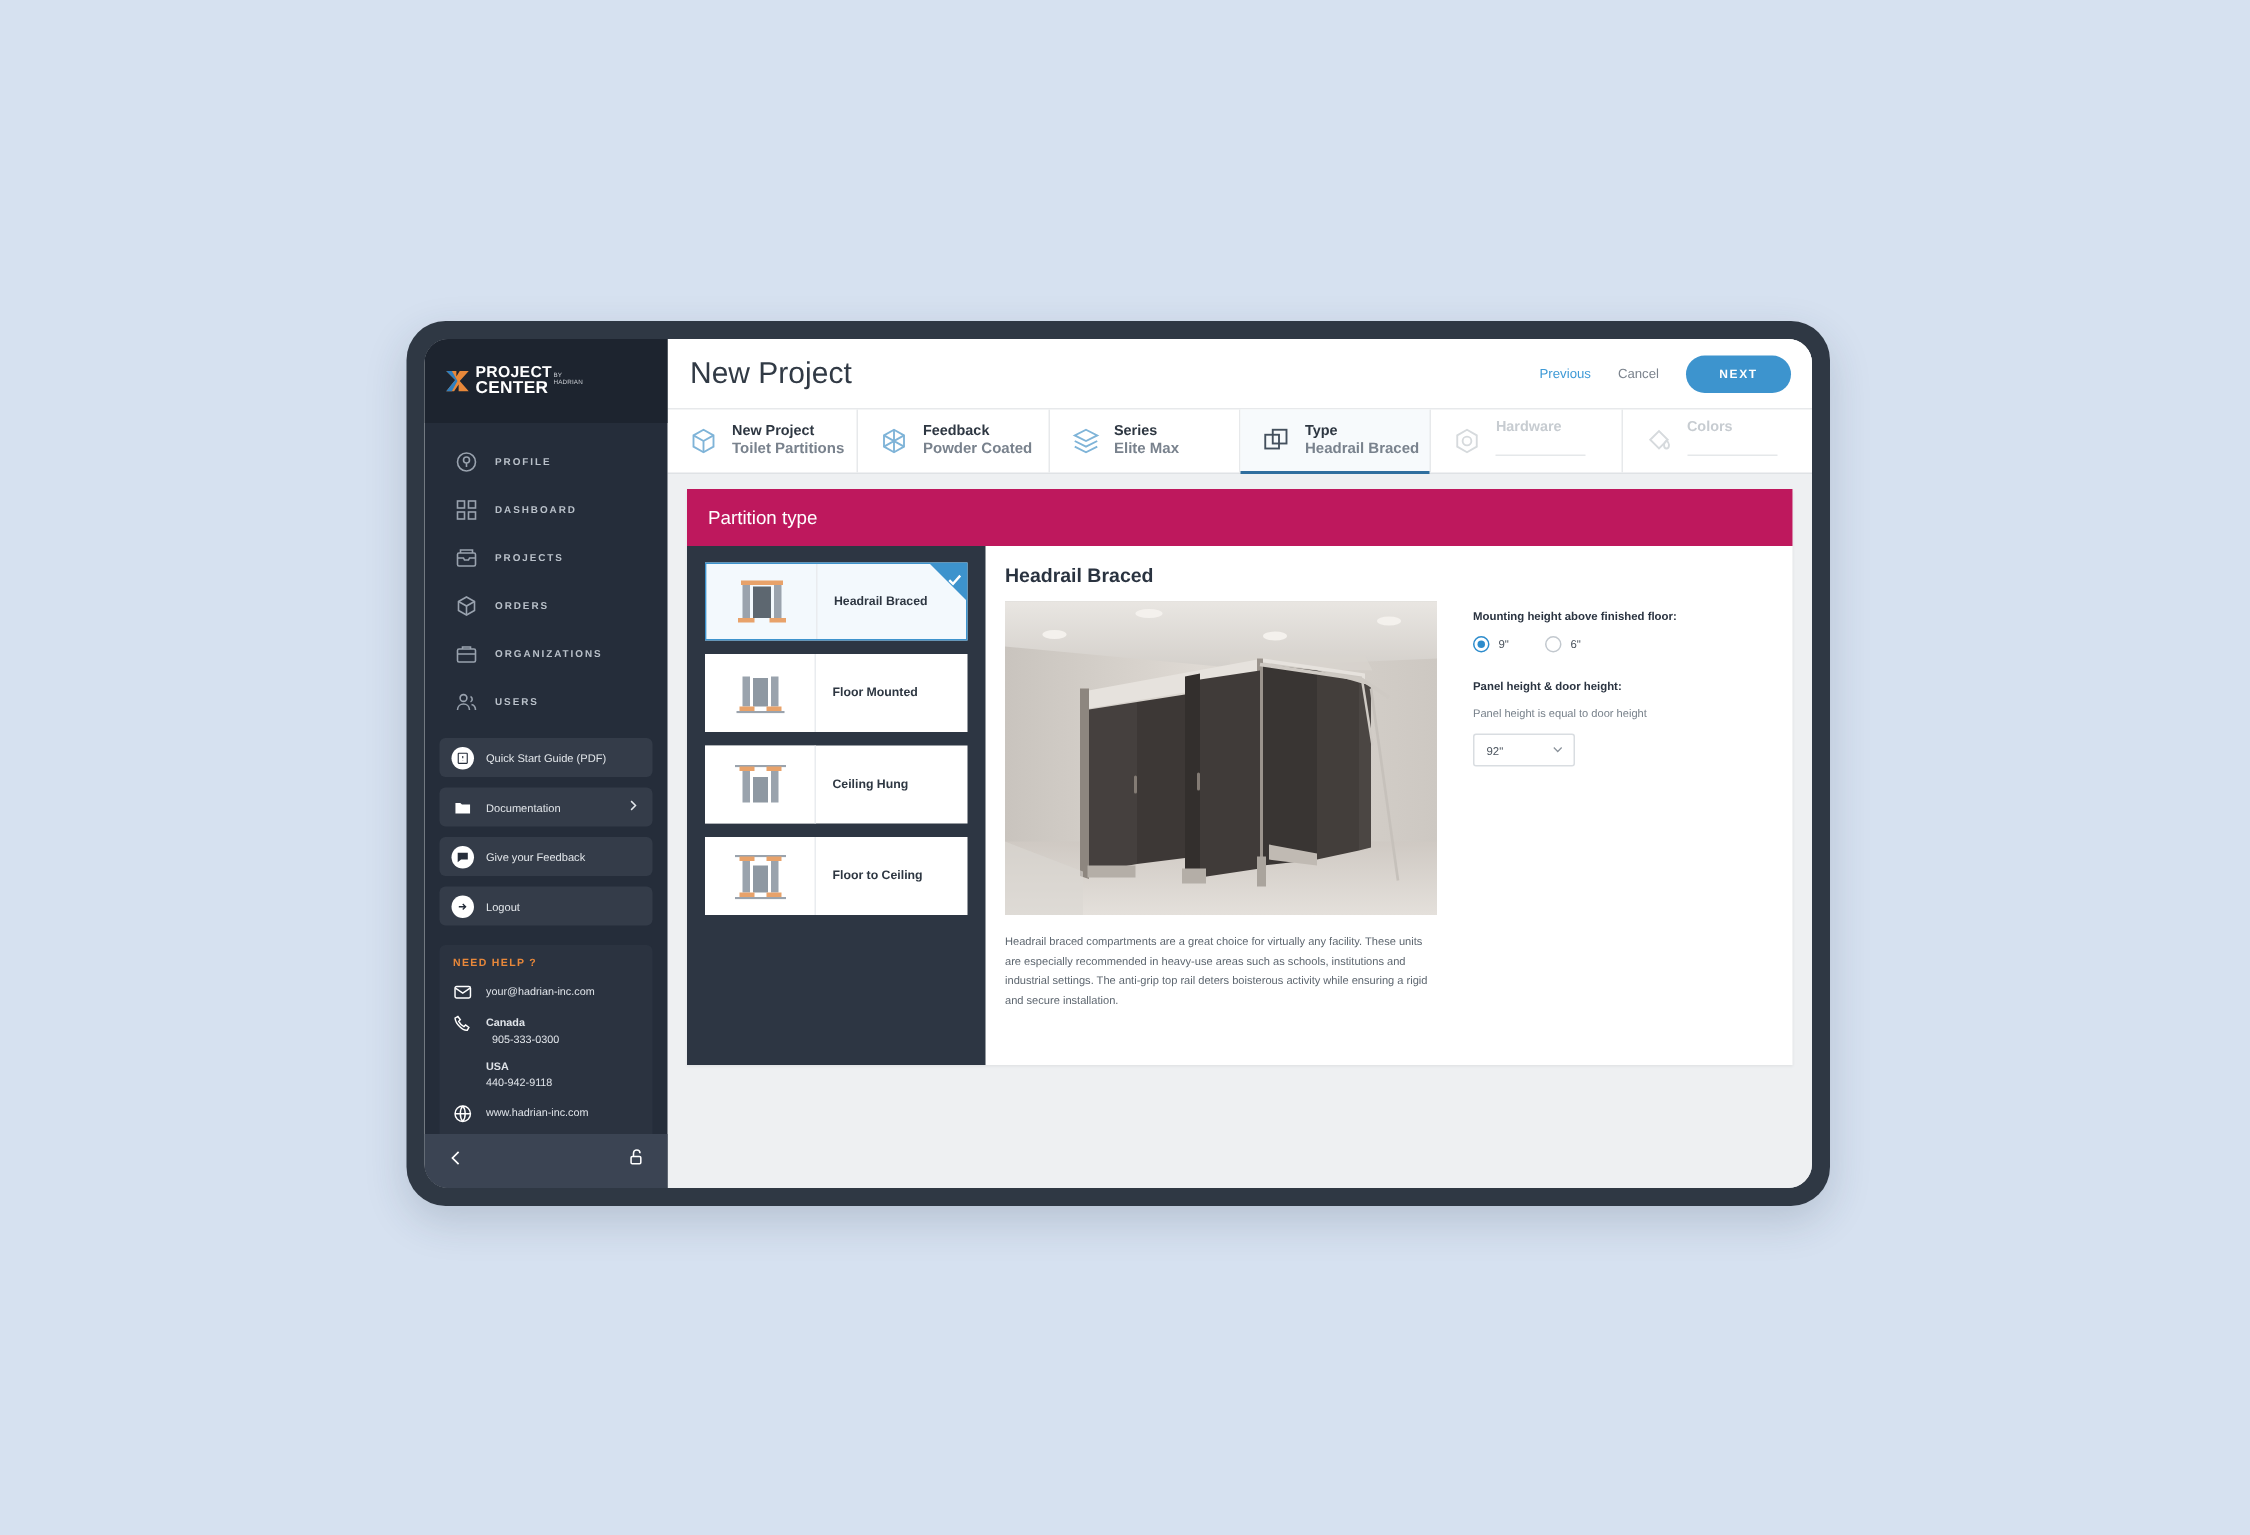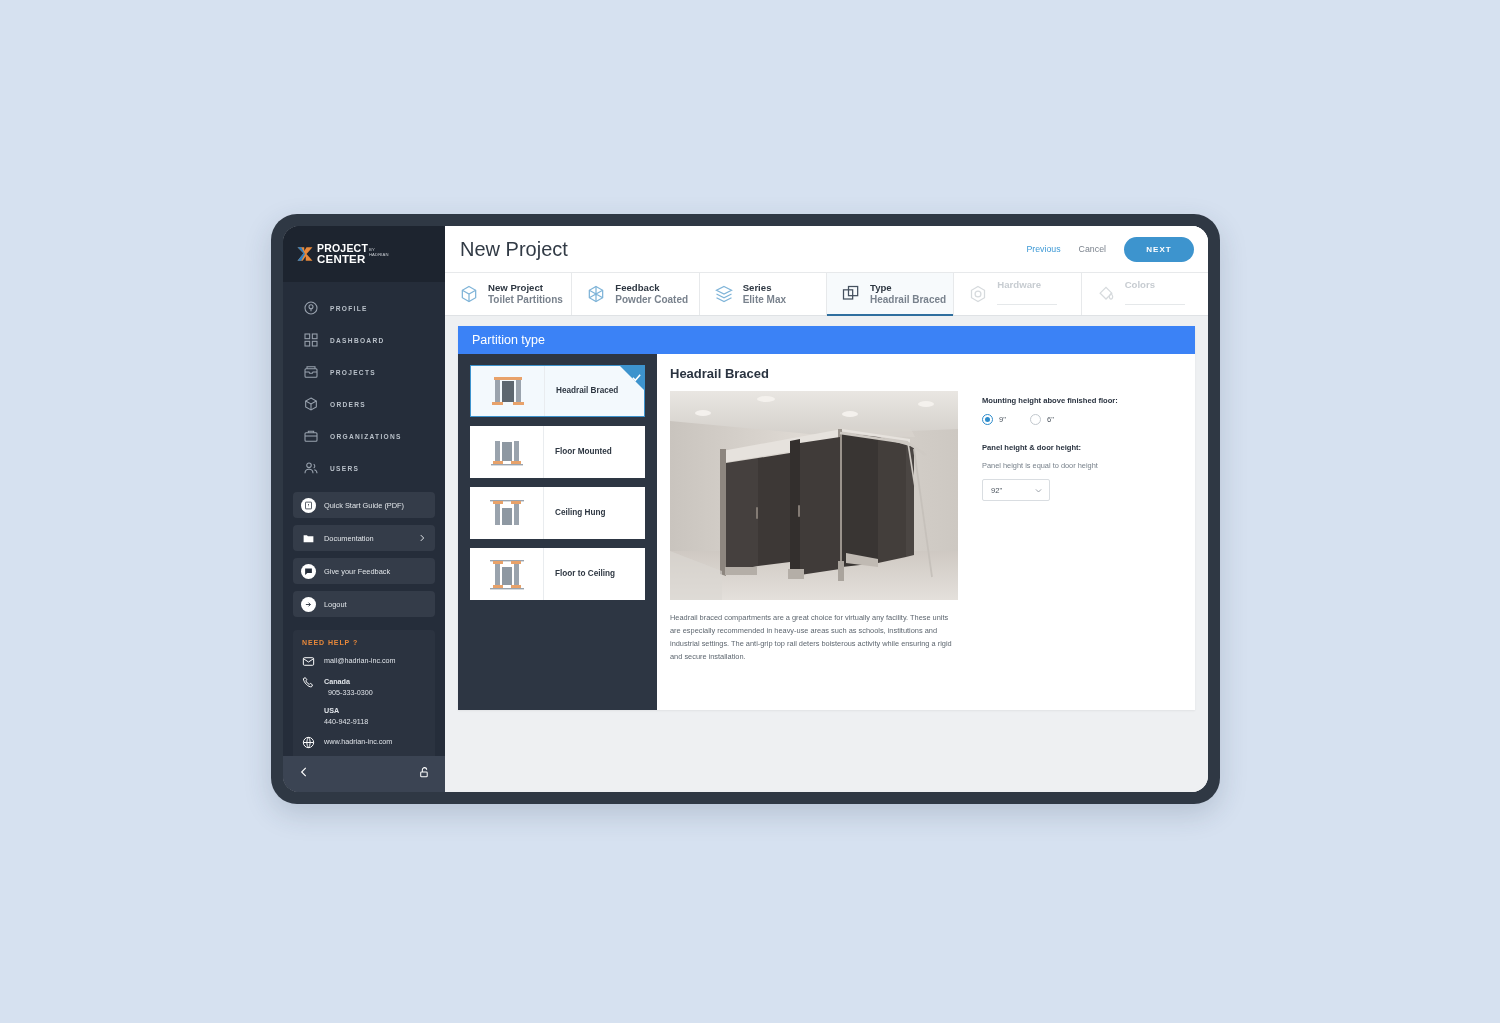--- a/index.html
+++ b/index.html
@@ -171,21 +171,21 @@
   .tab.disabled .t2.empty { display: inline-block; width: 60px; height: 1px; background: #e5e8ea; margin-top: 5px; }
 
   .content { flex: 1; padding: 10px 13px 0 13px; }
   .card {
     background: #fff;
     box-shadow: 0 1px 2px rgba(0,0,0,0.06);
     height: 384px;
     display: flex; flex-direction: column;
   }
   .card-head {
-    background: #3b82f6; height: 28px;
+    background: #be185d; height: 38px;
     display: flex; align-items: center; padding-left: 14px;
     flex: none;
   }
   .card-head .ttl { color: #fff; font-size: 12.5px; }
   .card-body { flex: 1; display: flex; min-height: 0; }
 
   
   .list-col {
     width: 199px; background: #2d3643; flex: none;
     padding: 11px 12px;
@@ -375,21 +375,21 @@
         </div>
       </div>
 
       <div class="help-box">
         <div class="help-title">NEED HELP ?</div>
         <div class="help-row">
           <svg class="ico" viewBox="0 0 24 24" fill="none" stroke="currentColor" stroke-width="1.8">
             <rect x="2.5" y="5" width="19" height="14" rx="2"></rect>
               <path d="M3 7 l9 6 l9 -6"></path>
           </svg>
-          <div class="val">mail@hadrian-inc.com</div>
+          <div class="val">your@hadrian-inc.com</div>
         </div>
         <div class="help-row">
           <svg class="ico" viewBox="0 0 24 24" fill="none" stroke="currentColor" stroke-width="1.8">
             <path d="M6 3 l3 4 l-2 2 c1.5 3 3.5 5 6.5 6.5 l2 -2 l4 3 l-2 3.5 C12 21 3 12 2.5 5 Z"></path>
           </svg>
           <div style="flex:1;">
             <div class="val">
               <b>Canada</b>
               <span style="padding-left:4px;">905-333-0300</span>
             </div>

